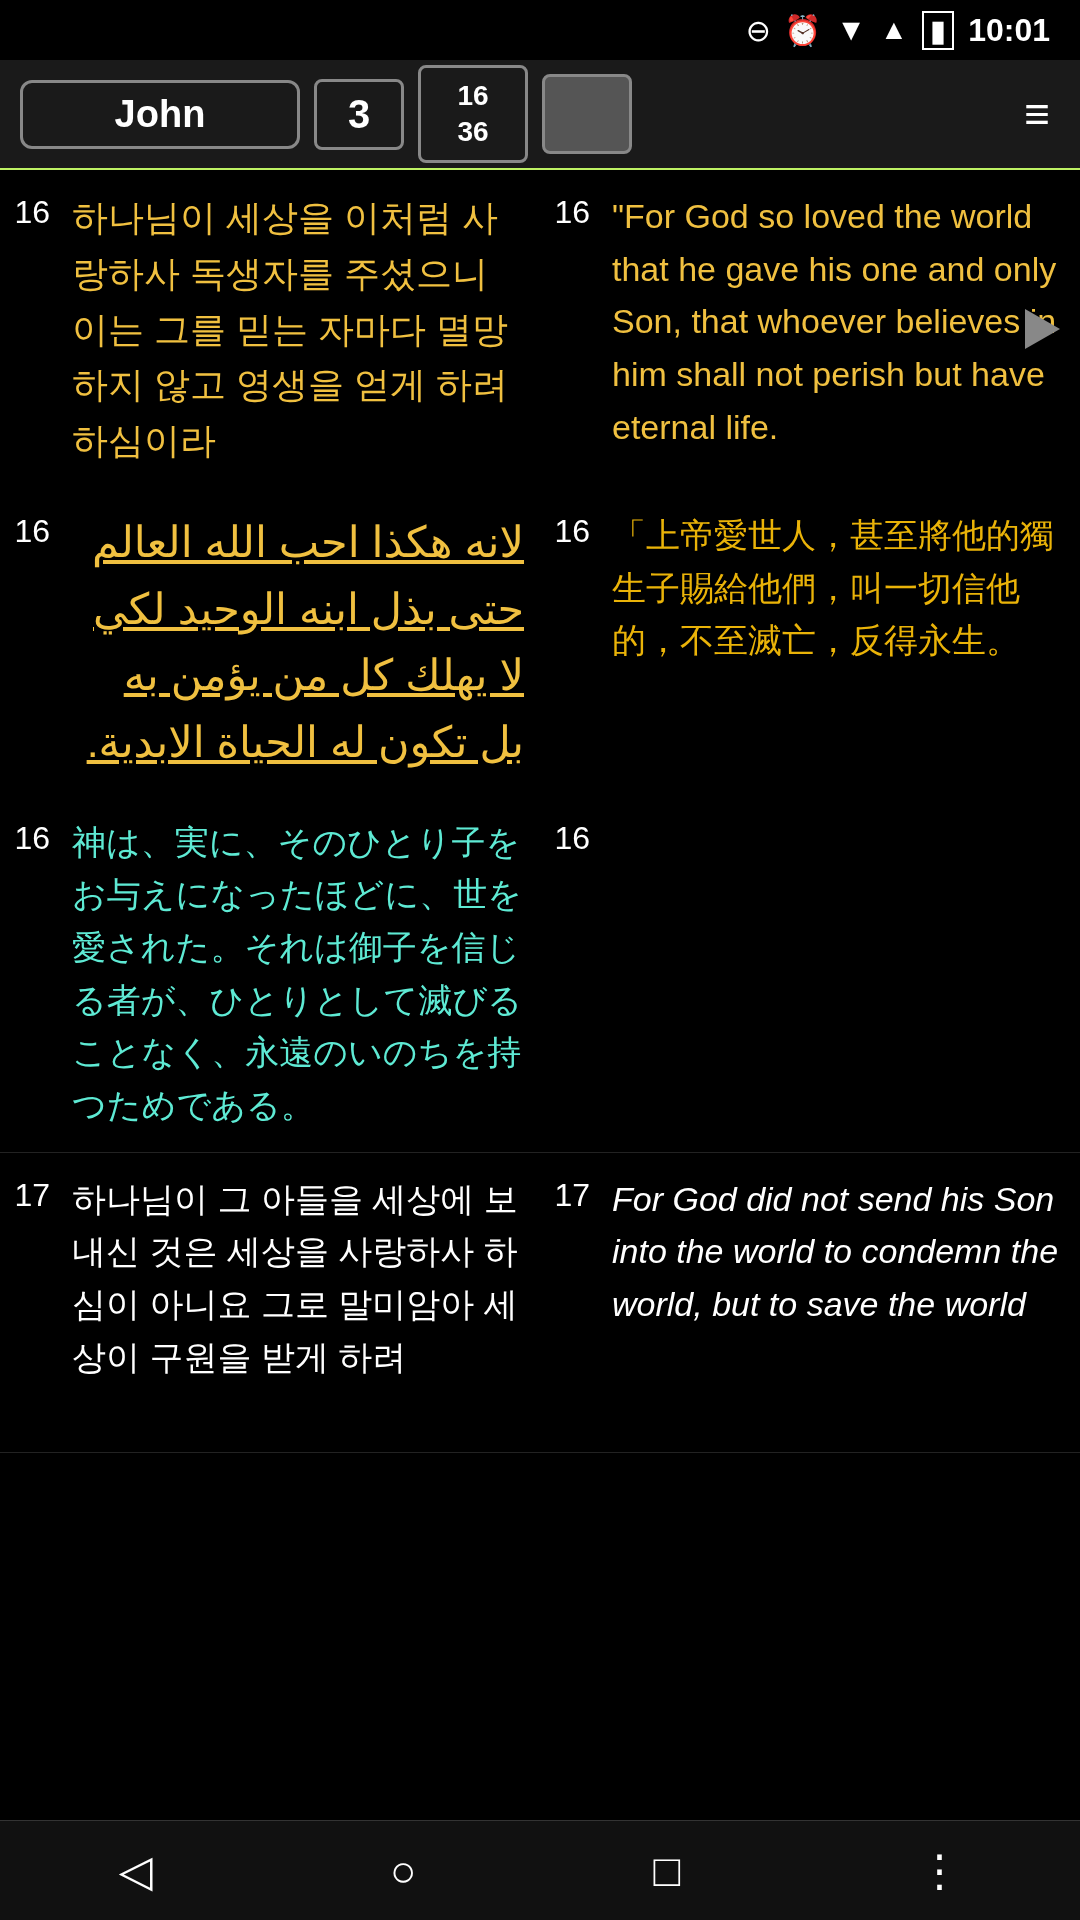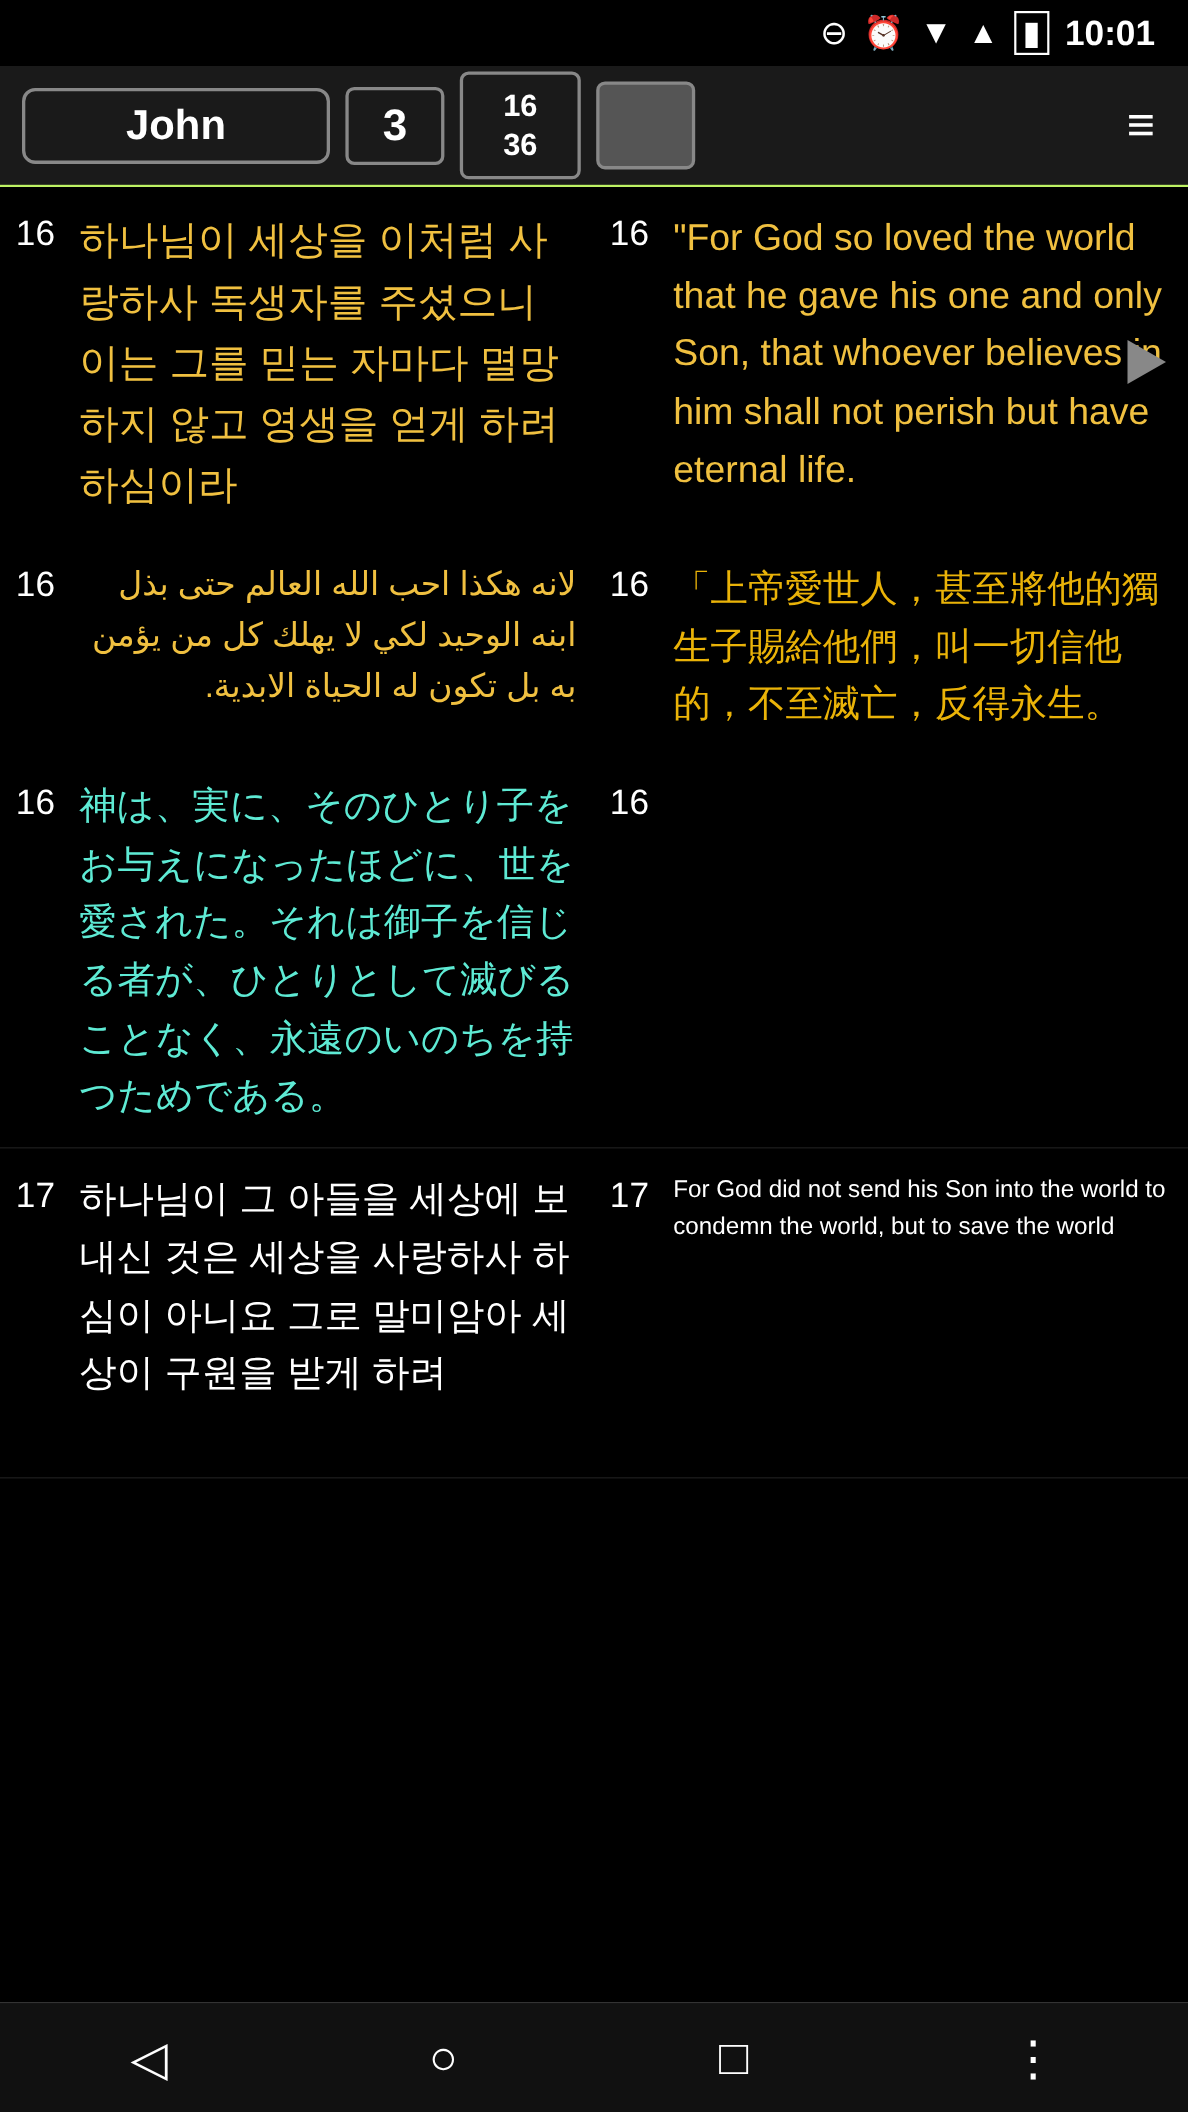--- a/index.html
+++ b/index.html
@@ -127,24 +127,25 @@
     .verse-text-english {
       color: #f0c040;
       font-size: 34px;
       line-height: 1.55;
       padding: 20px 16px 20px 12px;
       position: relative;
     }
 
     .verse-text-arabic {
       color: #f0c040;
-      font-size: 30px;
+      font-size: 43px;
       line-height: 1.55;
       padding: 20px 16px 20px 12px;
       direction: rtl;
+      text-decoration: underline;
     }
 
     .verse-text-chinese {
       color: #eab308;
       font-size: 34px;
       line-height: 1.55;
       padding: 20px 16px 20px 12px;
     }
 
     .verse-text-japanese {
@@ -156,23 +157,24 @@
 
     .verse-text-greek {
       color: #fff;
       font-size: 34px;
       line-height: 1.55;
       padding: 20px 16px 20px 12px;
     }
 
     .verse-text-english-17 {
       color: #fff;
-      font-size: 22px;
-      line-height: 1.55;
-      padding: 20px 16px 20px 12px;
+      font-size: 34px;
+      line-height: 1.55;
+      padding: 20px 16px 20px 12px;
+      font-style: italic;
     }
 
     .verse-text-korean-17 {
       color: #fff;
       font-size: 34px;
       line-height: 1.55;
       padding: 20px 16px 20px 12px;
     }
 
     

